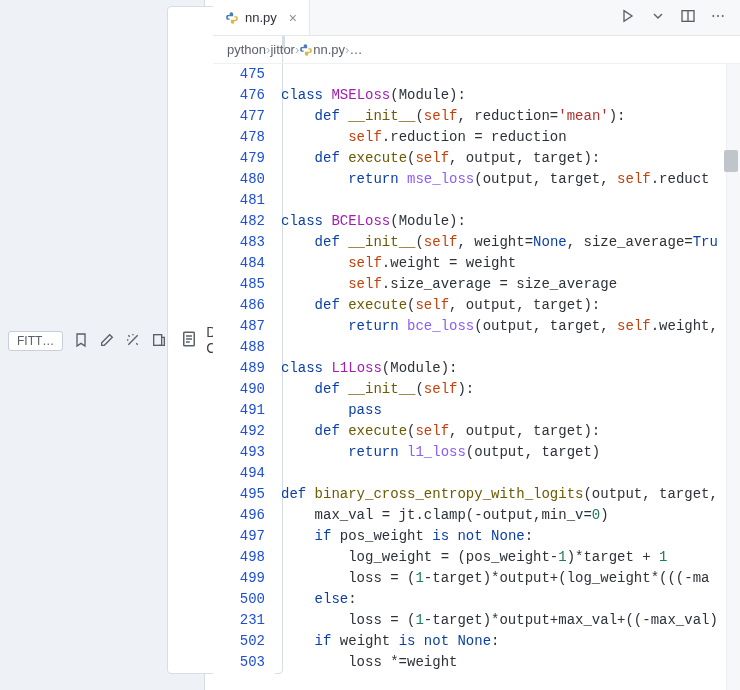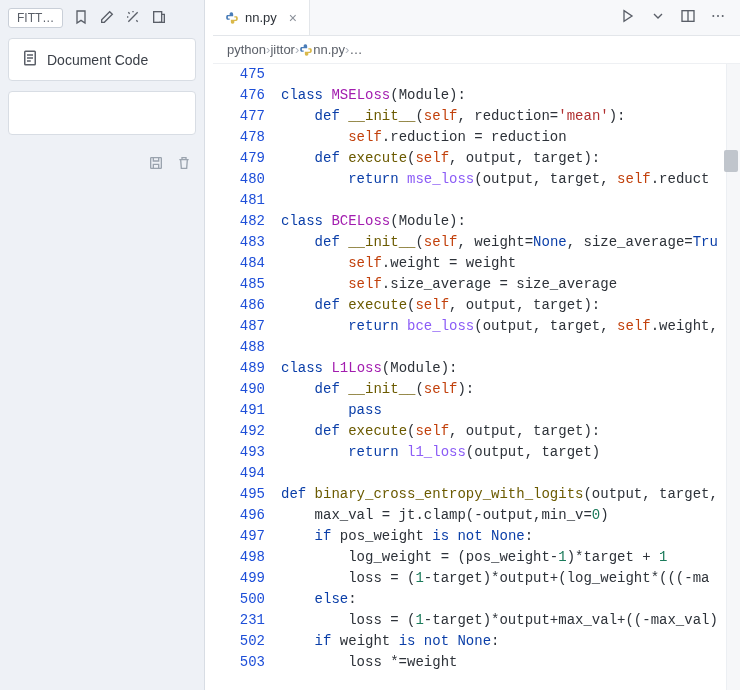--- a/index.html
+++ b/index.html
@@ -11,21 +11,21 @@
     height: 690px;
     overflow: hidden;
     display: flex;
     background: #fff;
   }
   .sidebar {
     width: 205px;
     background: #eef1f6;
     border-right: 1px solid #d8dde4;
     display: flex;
-    flex-direction: column;
+    flex-direction: row;
     padding: 6px 8px;
   }
   .sidebar-top-row {
     display: flex;
     align-items: center;
     gap: 6px;
     padding: 2px 0 10px 0;
   }
   .sidebar-tab {
     background: #fff;

